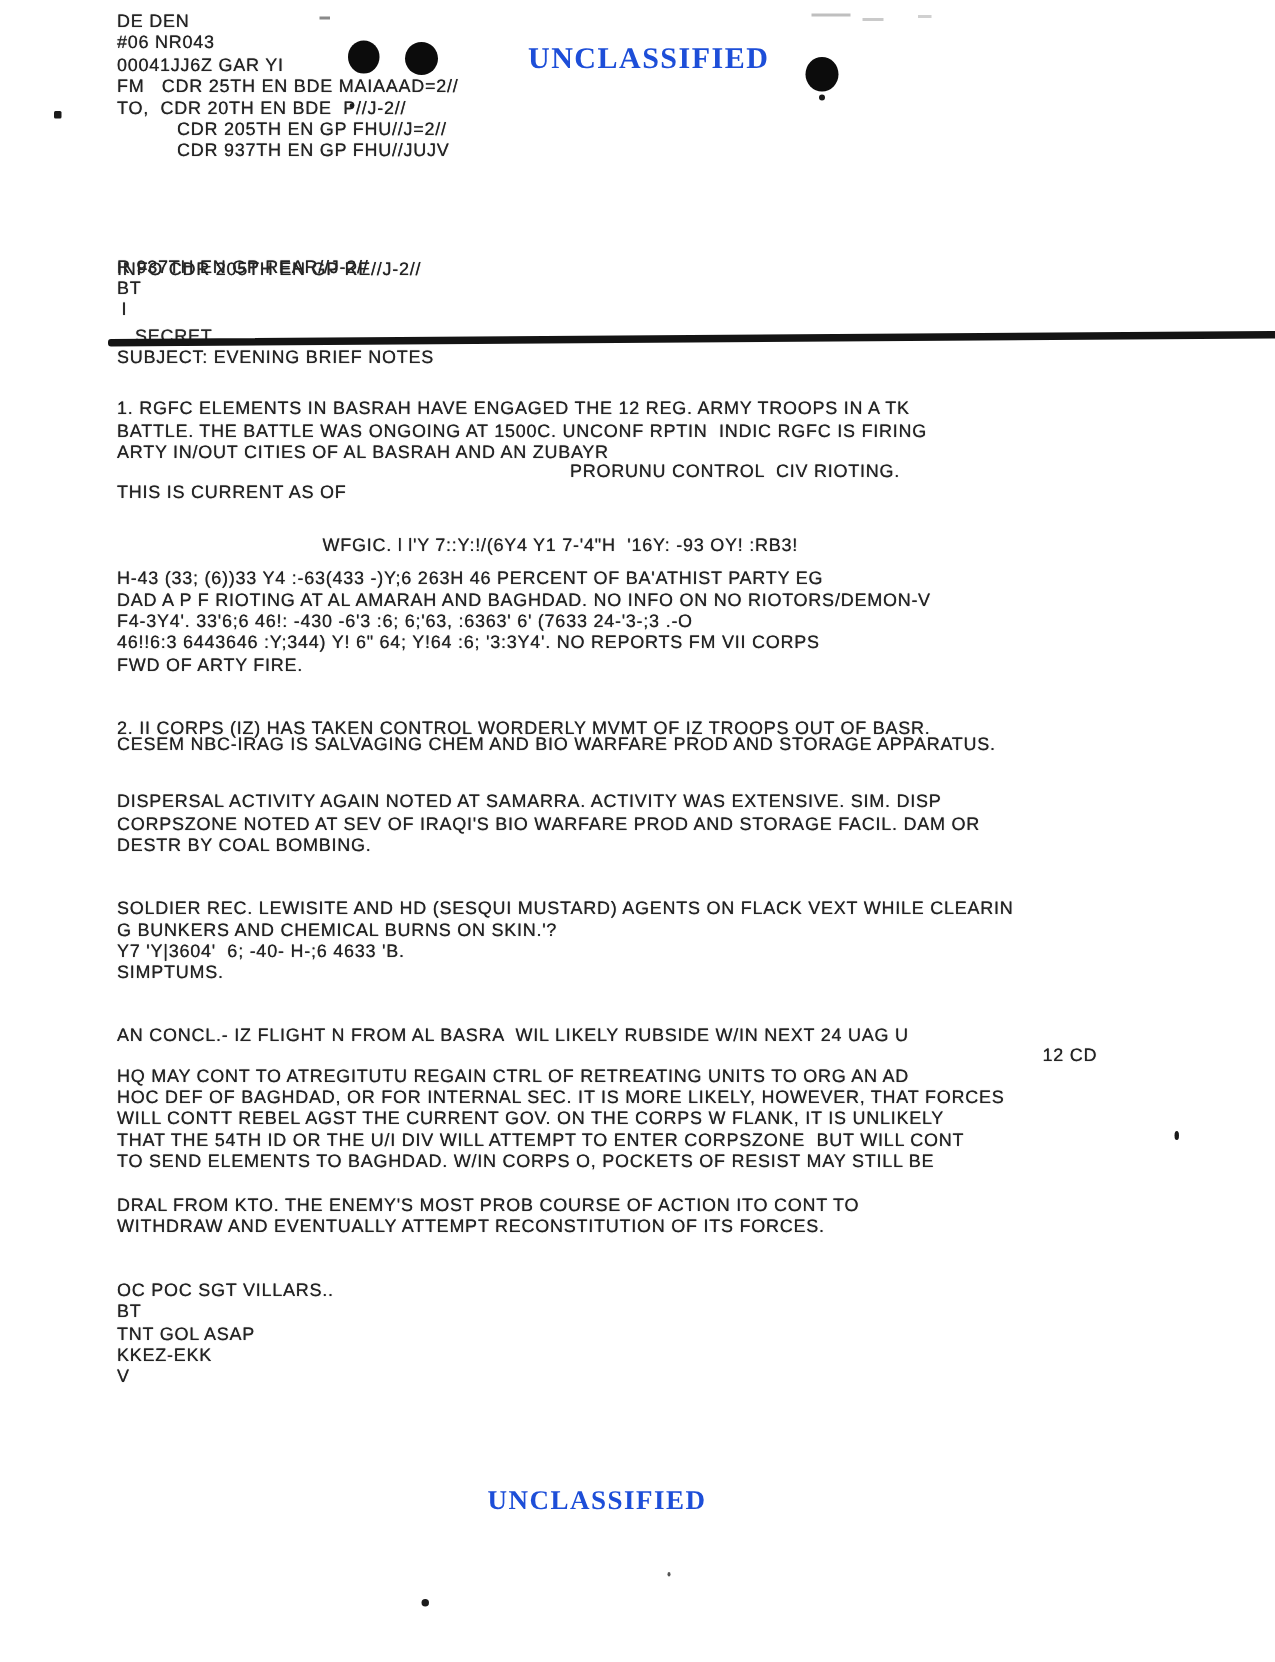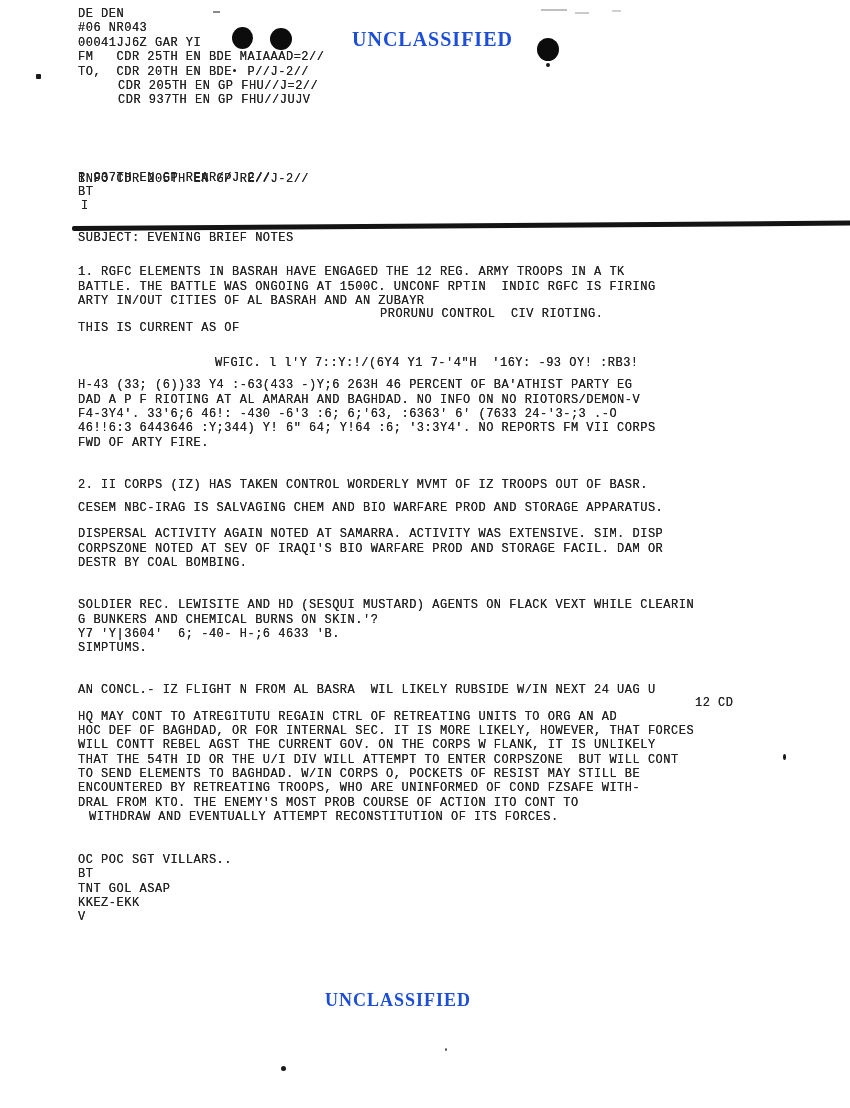--- a/index.html
+++ b/index.html
@@ -11,27 +11,26 @@
     font-family:"DejaVu Sans Mono", monospace;
   }
   .page{
     position:absolute;inset:0;
     background:#ffffff;
   }
   
   .tline{
     position:absolute;
     white-space:pre;
-    font-family:Liberation Mono, monospace;
+    font-family:Liberation Sans, sans-serif;
     font-size:12px;
     line-height:13px;
     letter-spacing:0.5px;
     color:#232323;
     text-shadow:0 0 0.5px #3a3a3a;
-    text-align:right;
   }
   
   .strike{position:relative;color:#2a2a2a;}
   .strike::after{
     content:"";
     position:absolute;
     left:-18px;right:-5px;top:5px;height:5px;
     background:#141414;
     border-radius:2px;
     transform:rotate(-0.4deg);
@@ -92,38 +91,37 @@
       <div class="tline" style="left: 78px; top: 295px;">ARTY IN/OUT CITIES OF AL BASRAH AND AN ZUBAYR</div>
       <div class="tline" style="left: 380px; top: 308px;">PRORUNU CONTROL  CIV RIOTING.</div>
       <div class="tline" style="left: 78px; top: 322px;">THIS IS CURRENT AS OF</div>
       <div class="tline" style="left: 215px; top: 357px;">WFGIC. l l'Y 7::Y:!/(6Y4 Y1 7-'4"H  '16Y: -93 OY! :RB3!</div>
       <div class="tline" style="left: 78px; top: 379px;">H-43 (33; (6))33 Y4 :-63(433 -)Y;6 263H 46 PERCENT OF BA'ATHIST PARTY EG</div>
       <div class="tline" style="left: 78px; top: 394px;">DAD A P F RIOTING AT AL AMARAH AND BAGHDAD. NO INFO ON NO RIOTORS/DEMON-V</div>
       <div class="tline" style="left: 78px; top: 408px;">F4-3Y4'. 33'6;6 46!: -430 -6'3 :6; 6;'63, :6363' 6' (7633 24-'3-;3 .-O</div>
       <div class="tline" style="left: 78px; top: 422px;">46!!6:3 6443646 :Y;344) Y! 6" 64; Y!64 :6; '3:3Y4'. NO REPORTS FM VII CORPS</div>
       <div class="tline" style="left: 78px; top: 437px;">FWD OF ARTY FIRE.</div>
       <div class="tline" style="left: 78px; top: 479px;">2. II CORPS (IZ) HAS TAKEN CONTROL WORDERLY MVMT OF IZ TROOPS OUT OF BASR.</div>
-      <div class="tline" style="left: 78px; top: 502px;">CESEM NBC-IRAG IS SALVAGING CHEM AND BIO WARFARE PROD AND STORAGE APPARATUS.</div>
+      <div class="tline" style="left: 78px; top: 490px;">CESEM NBC-IRAG IS SALVAGING CHEM AND BIO WARFARE PROD AND STORAGE APPARATUS.</div>
       <div class="tline" style="left: 78px; top: 528px;">DISPERSAL ACTIVITY AGAIN NOTED AT SAMARRA. ACTIVITY WAS EXTENSIVE. SIM. DISP</div>
       <div class="tline" style="left: 78px; top: 543px;">CORPSZONE NOTED AT SEV OF IRAQI'S BIO WARFARE PROD AND STORAGE FACIL. DAM OR</div>
       <div class="tline" style="left: 78px; top: 557px;">DESTR BY COAL BOMBING.</div>
       <div class="tline" style="left: 78px; top: 599px;">SOLDIER REC. LEWISITE AND HD (SESQUI MUSTARD) AGENTS ON FLACK VEXT WHILE CLEARIN</div>
       <div class="tline" style="left: 78px; top: 614px;">G BUNKERS AND CHEMICAL BURNS ON SKIN.'?</div>
       <div class="tline" style="left: 78px; top: 628px;">Y7 'Y|3604'  6; -40- H-;6 4633 'B.</div>
       <div class="tline" style="left: 78px; top: 642px;">SIMPTUMS.</div>
       <div class="tline" style="left: 78px; top: 684px;">AN CONCL.- IZ FLIGHT N FROM AL BASRA  WIL LIKELY RUBSIDE W/IN NEXT 24 UAG U</div>
       <div class="tline" style="left: 695px; top: 697px;">12 CD</div>
       <div class="tline" style="left: 78px; top: 711px;">HQ MAY CONT TO ATREGITUTU REGAIN CTRL OF RETREATING UNITS TO ORG AN AD</div>
       <div class="tline" style="left: 78px; top: 725px;">HOC DEF OF BAGHDAD, OR FOR INTERNAL SEC. IT IS MORE LIKELY, HOWEVER, THAT FORCES</div>
       <div class="tline" style="left: 78px; top: 739px;">WILL CONTT REBEL AGST THE CURRENT GOV. ON THE CORPS W FLANK, IT IS UNLIKELY</div>
       <div class="tline" style="left: 78px; top: 754px;">THAT THE 54TH ID OR THE U/I DIV WILL ATTEMPT TO ENTER CORPSZONE  BUT WILL CONT</div>
       <div class="tline" style="left: 78px; top: 768px;">TO SEND ELEMENTS TO BAGHDAD. W/IN CORPS O, POCKETS OF RESIST MAY STILL BE</div>
-      <div class="tline" style="left: 78px; top: 782px;">ENCOUNTERED BY RETREATING TROOPS, WHO ARE UNINFORMED OF COND FZSAFE WITH-</div>
       <div class="tline" style="left: 78px; top: 797px;">DRAL FROM KTO. THE ENEMY'S MOST PROB COURSE OF ACTION ITO CONT TO</div>
-      <div class="tline" style="left: 78px; top: 811px; margin-left: 11px;">WITHDRAW AND EVENTUALLY ATTEMPT RECONSTITUTION OF ITS FORCES.</div>
+      <div class="tline" style="left: 78px; top: 811px;">WITHDRAW AND EVENTUALLY ATTEMPT RECONSTITUTION OF ITS FORCES.</div>
       <div class="tline" style="left: 78px; top: 854px;">OC POC SGT VILLARS..</div>
       <div class="tline" style="left: 78px; top: 868px;">BT</div>
       <div class="tline" style="left: 78px; top: 883px;">TNT GOL ASAP</div>
       <div class="tline" style="left: 78px; top: 897px;">KKEZ-EKK</div>
       <div class="tline" style="left: 78px; top: 911px;">V</div>
     </div>
 
   <div class="dot dot-a"></div>
   <div class="dot dot-b"></div>
   <div class="dot dot-c"></div>

